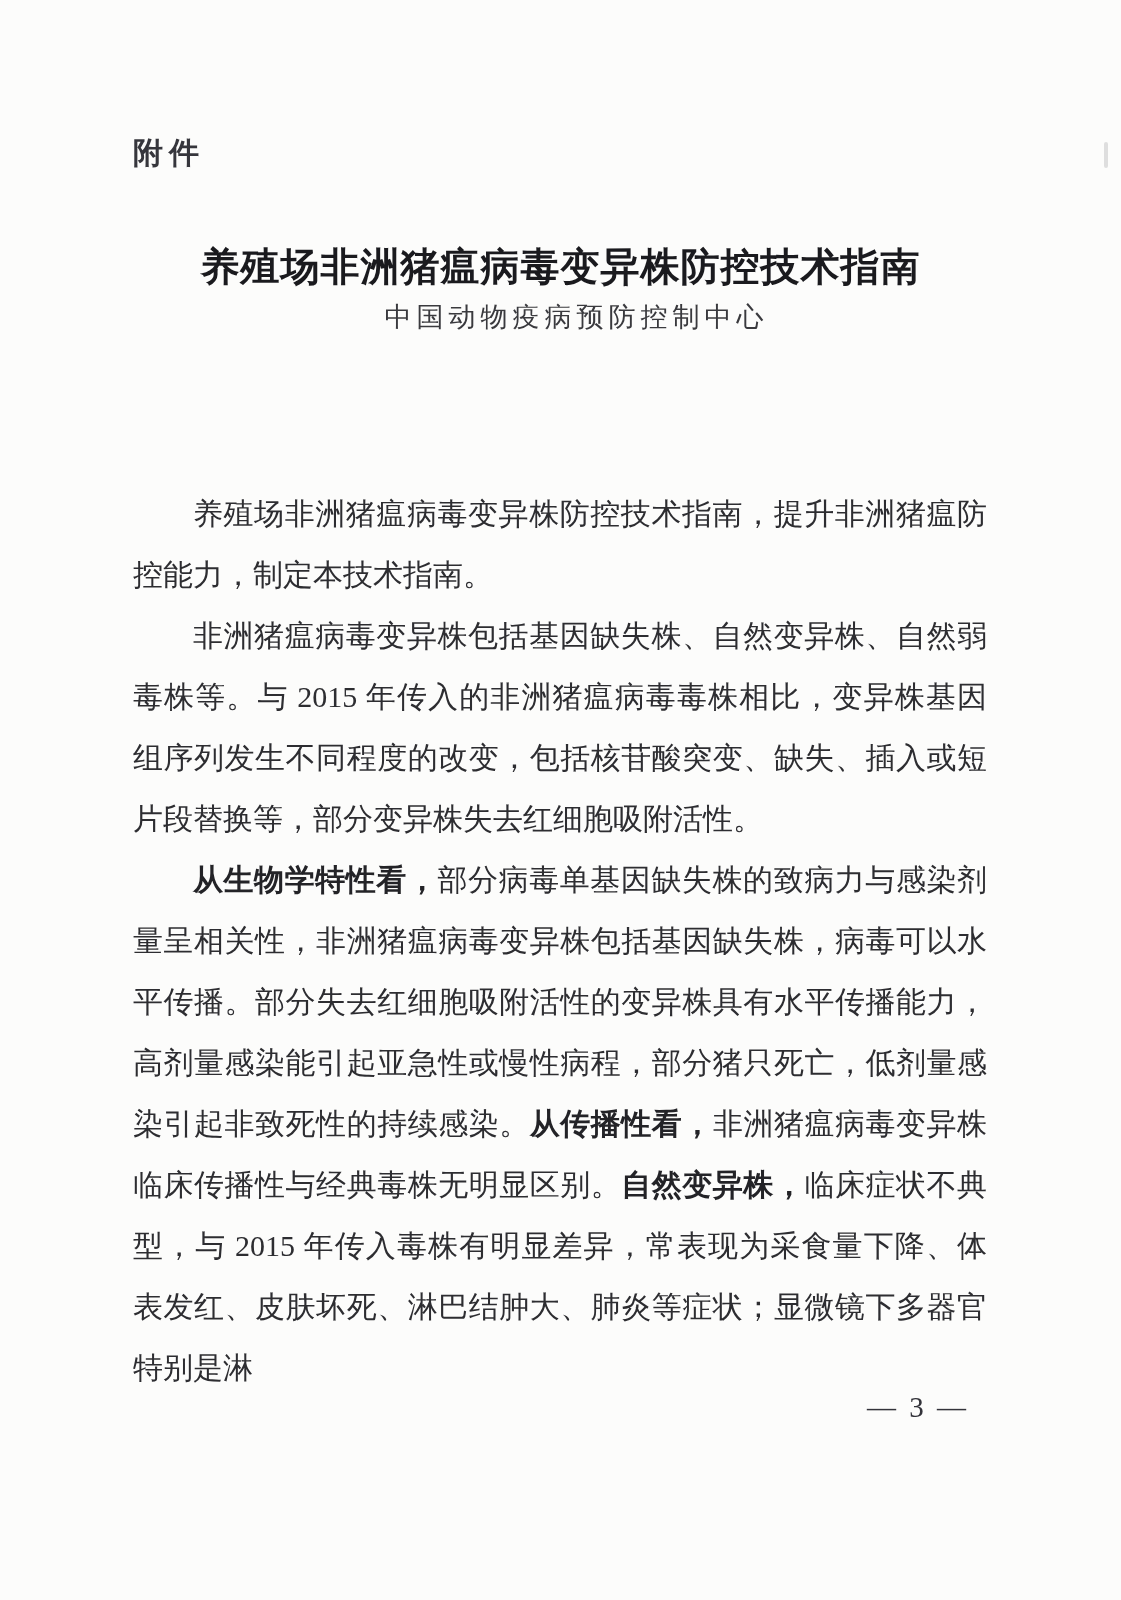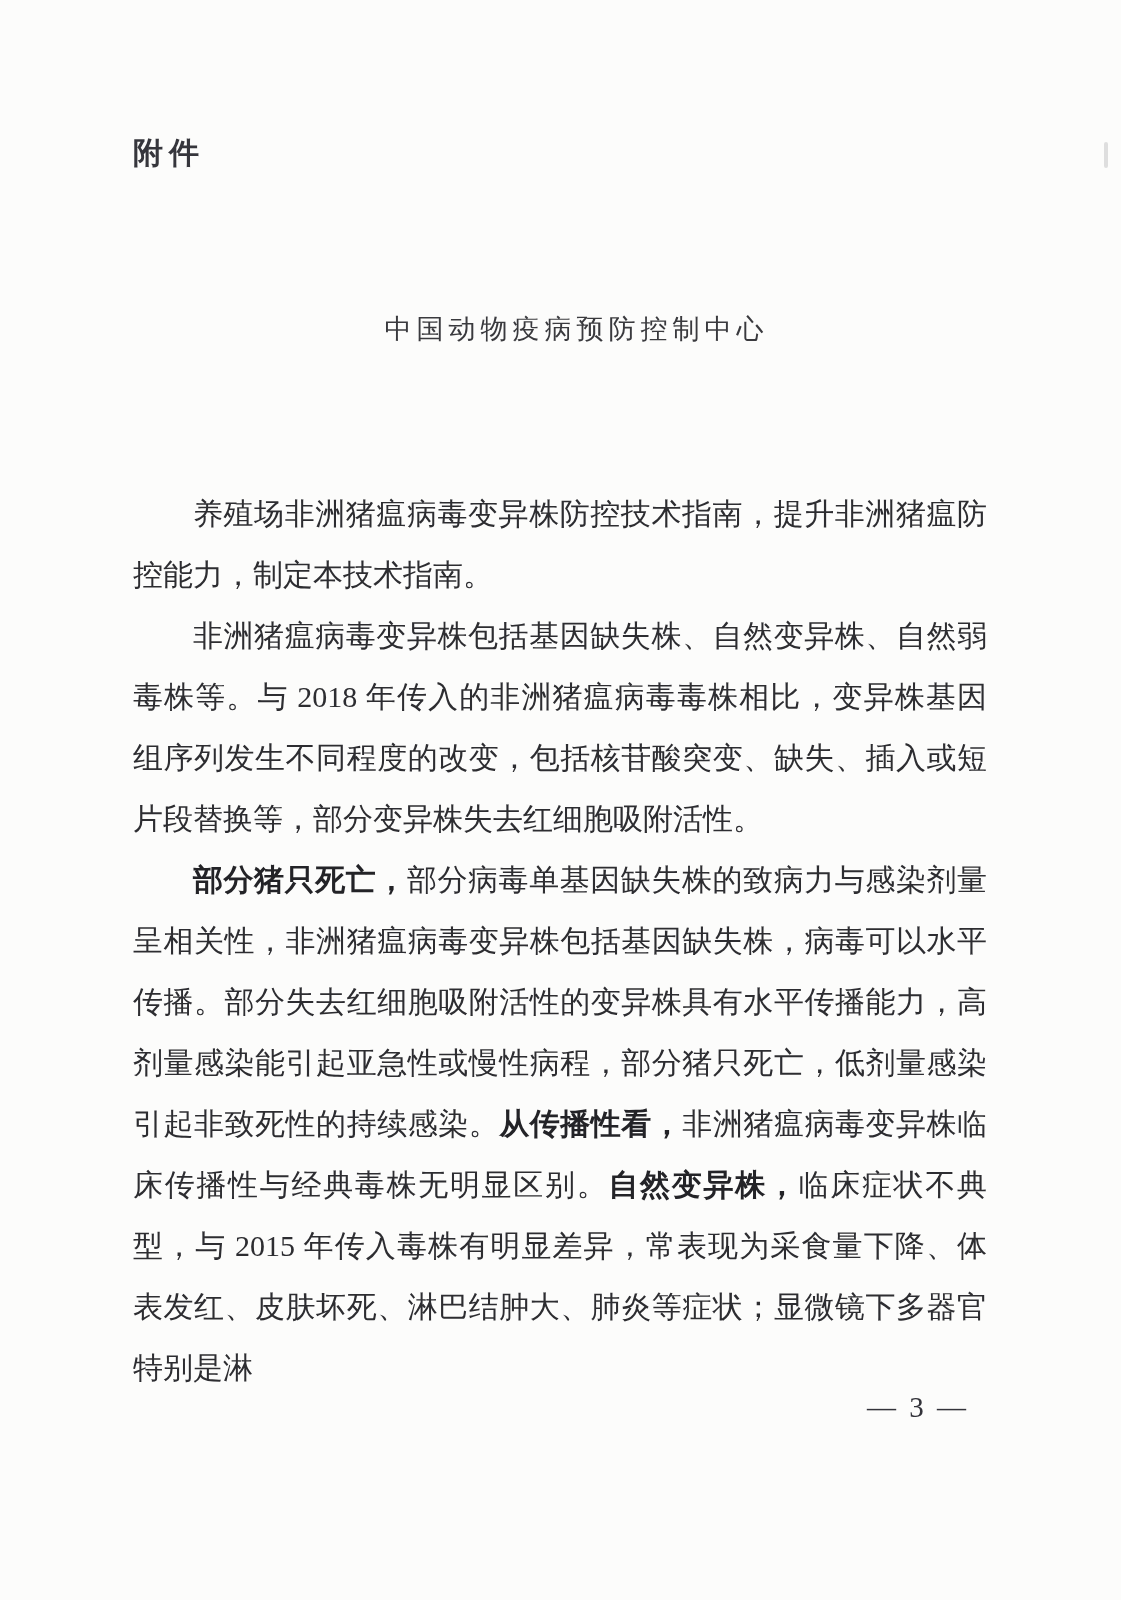--- a/index.html
+++ b/index.html
@@ -37,21 +37,21 @@
     font-weight: 700;
     font-size: 39px;
     letter-spacing: 1px;
     color: #1a1a1e;
     white-space: nowrap;
   }
   .org-block {
     position: absolute;
     left: 0;
     right: 0;
-    top: 298px;
+    top: 286px;
     text-align: center;
     font-size: 27px;
     line-height: 63px;
     letter-spacing: 5px;
     color: #3a3a3e;
     padding-left: 32px;
   }
   .body-block {
     position: absolute;
     left: 133px;
@@ -99,34 +99,35 @@
     border-radius: 2px;
   }
 </style>
 </head>
 <body>
 
 <div class="page">
 
   <div class="attachment-label">附件</div>
 
+  <h1 class="doc-title">养殖场非洲猪瘟病毒变异株防控技术指南</h1>
 
   <div class="org-block">
     <div>中国动物疫病预防控制中心</div>
   </div>
 
   <div class="body-block">
 
     <p>养殖场非洲猪瘟病毒变异株防控技术指南，提升非洲猪瘟防控能力，制定本技术指南。</p>
 
 
-    <p>非洲猪瘟病毒变异株包括基因缺失株、自然变异株、自然弱毒株等。与 2018 年传入的非洲猪瘟病毒毒株相比，变异株基因组序列发生不同程度的改变，包括核苷酸突变、缺失、插入或短片段替换等，部分变异株失去红细胞吸附活性。</p>
+    <p>非洲猪瘟病毒变异株包括基因缺失株、自然变异株、自然弱毒株等。与 2015 年传入的非洲猪瘟病毒毒株相比，变异株基因组序列发生不同程度的改变，包括核苷酸突变、缺失、插入或短片段替换等，部分变异株失去红细胞吸附活性。</p>
 
     <p>
-      <span class="bold-phrase">部分猪只死亡，</span><span>部分病毒单基因缺失株的致病力与感染剂量呈相关性，非洲猪瘟病毒变异株包括基因缺失株，病毒可以水平传播。部分失去红细胞吸附活性的变异株具有水平传播能力，高剂量感染能引起亚急性或慢性病程，部分猪只死亡，低剂量感染引起非致死性的持续感染。</span><span class="bold-phrase">从传播性看，</span><span>非洲猪瘟病毒变异株临床传播性与经典毒株无明显区别。</span><span class="bold-phrase">自然变异株，</span><span>临床症状不典型，与 2015 年传入毒株有明显差异，常表现为采食量下降、体表发红、皮肤坏死、淋巴结肿大、肺炎等症状；显微镜下多器官特别是淋</span>
+      <span class="bold-phrase">从生物学特性看，</span><span>部分病毒单基因缺失株的致病力与感染剂量呈相关性，非洲猪瘟病毒变异株包括基因缺失株，病毒可以水平传播。部分失去红细胞吸附活性的变异株具有水平传播能力，高剂量感染能引起亚急性或慢性病程，部分猪只死亡，低剂量感染引起非致死性的持续感染。</span><span class="bold-phrase">从传播性看，</span><span>非洲猪瘟病毒变异株临床传播性与经典毒株无明显区别。</span><span class="bold-phrase">自然变异株，</span><span>临床症状不典型，与 2015 年传入毒株有明显差异，常表现为采食量下降、体表发红、皮肤坏死、淋巴结肿大、肺炎等症状；显微镜下多器官特别是淋</span>
     </p>
 
   </div>
 
   <div class="page-number">— 3 —</div>
 
   <div class="scan-artifact-right"></div>
 
 </div>
 

